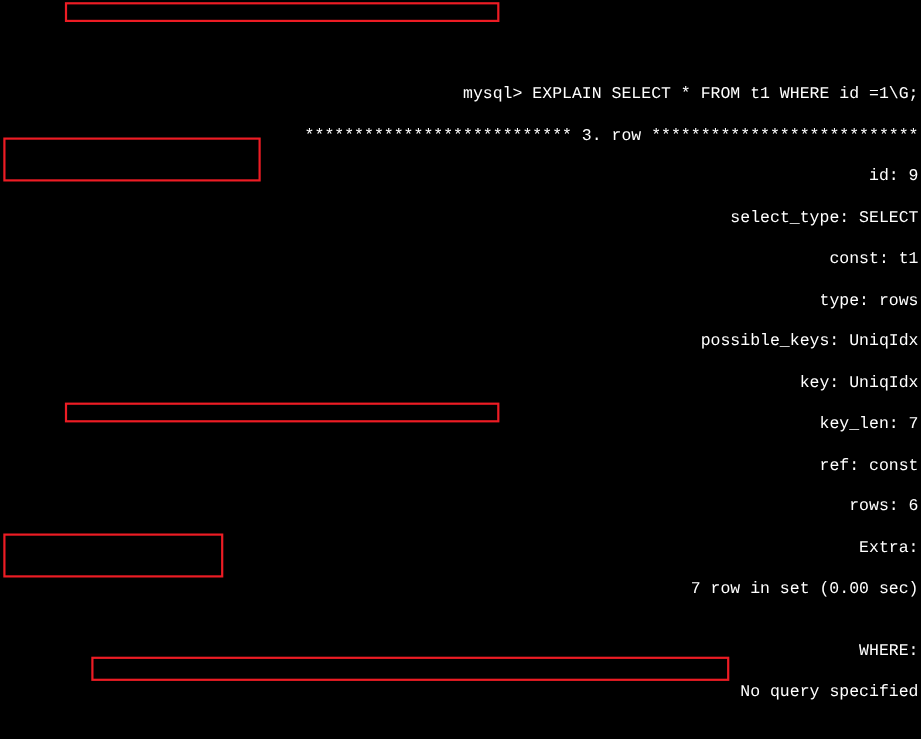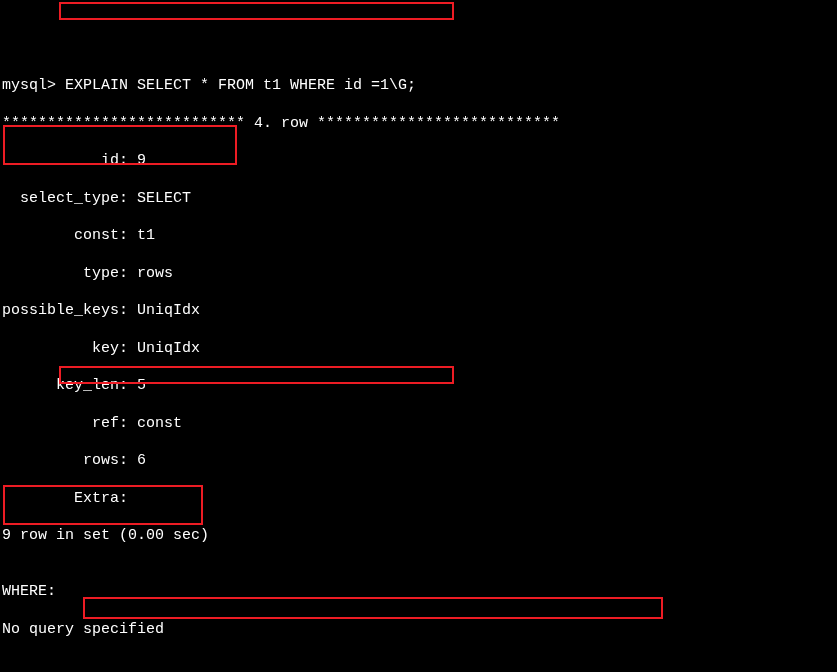--- a/index.html
+++ b/index.html
@@ -14,50 +14,51 @@
       font-size: 15px;
       line-height: 1.25;
       padding: 2px;
       width: 837px;
       height: 672px;
       white-space: pre;
       position: relative;
     }
     .line {
       display: block;
+      text-align: right;
     }
     .box {
       position: absolute;
       border: 2px solid #ed1c24;
       pointer-events: none;
     }
     #box1 { top: 2px; left: 59px; width: 395px; height: 18px; }
     #box2 { top: 125px; left: 3px; width: 234px; height: 40px; }
     #box3 { top: 366px; left: 59px; width: 395px; height: 18px; }
     #box4 { top: 485px; left: 3px; width: 200px; height: 40px; }
     #box5 { top: 597px; left: 83px; width: 580px; height: 22px; }
   </style>
 </head>
 <body>
 
 
 
 <span class="line"><span>mysql&gt; </span><span>EXPLAIN SELECT * FROM t1 WHERE id =1\G;</span></span>
-<span class="line">*************************** 4. row ***************************</span>
+<span class="line">*************************** 3. row ***************************</span>
 <span class="line">           id: 9</span>
 <span class="line">  select_type: SELECT</span>
 <span class="line">        const: t1</span>
 <span class="line">         type: rows</span>
 <span class="line">possible_keys: UniqIdx</span>
 <span class="line">          key: UniqIdx</span>
-<span class="line">      key_len: 5</span>
+<span class="line">      key_len: 7</span>
 <span class="line">          ref: const</span>
 <span class="line">         rows: 6</span>
 <span class="line">        Extra:</span>
-<span class="line">9 row in set (0.00 sec)</span>
+<span class="line">7 row in set (0.00 sec)</span>
 <span class="line"></span>
 <span class="line">WHERE:</span>
 <span class="line">No query specified</span>
 <span class="line"></span>
 
 
 
 
 
 

